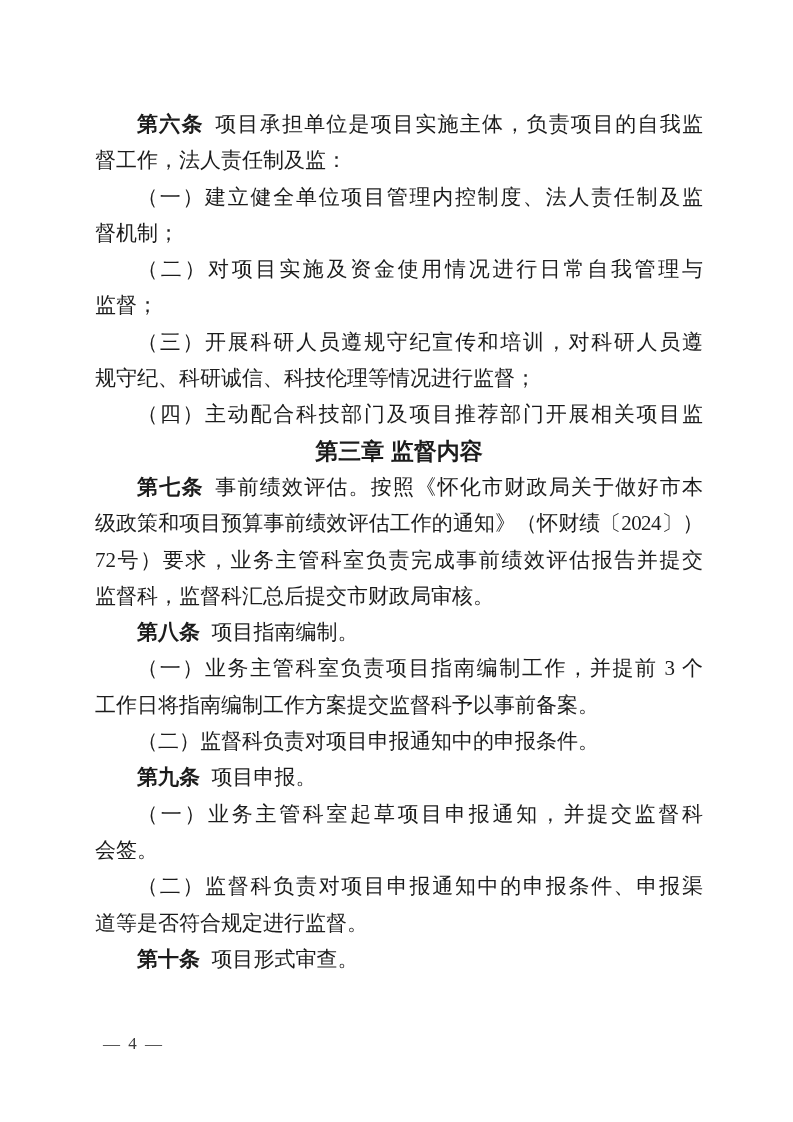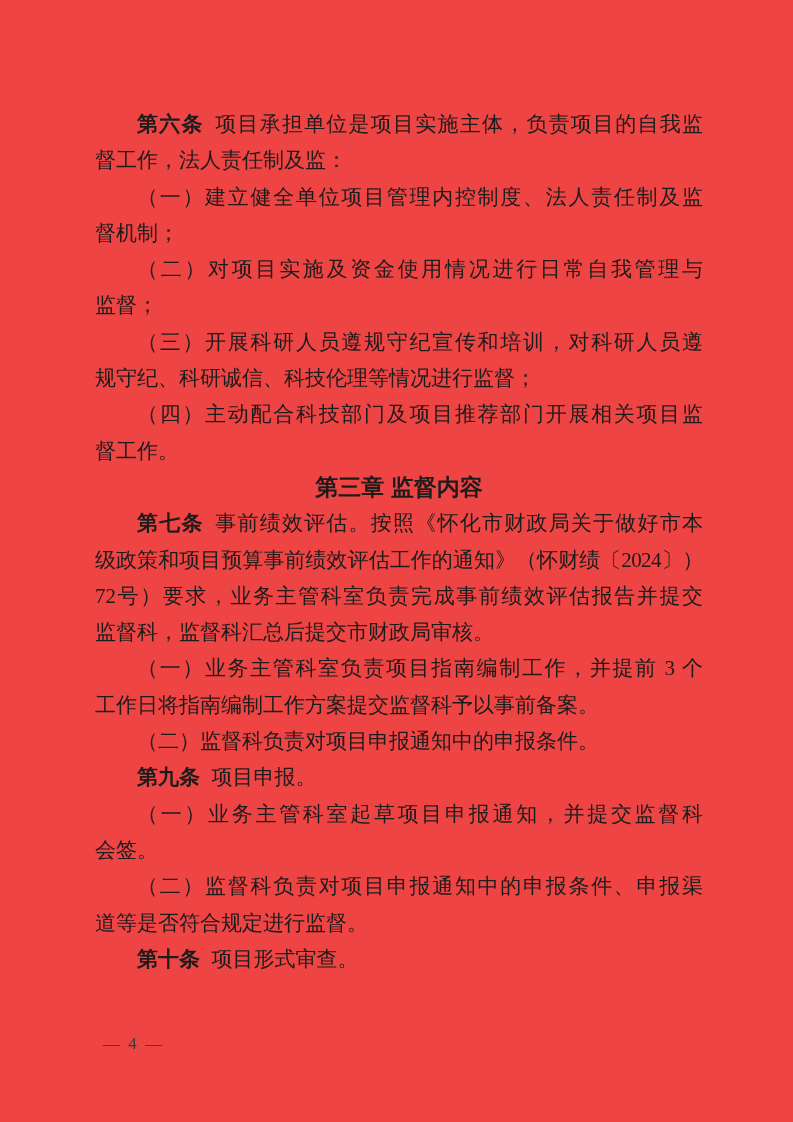--- a/index.html
+++ b/index.html
@@ -6,21 +6,21 @@
   html, body {
     margin: 0;
     padding: 0;
     background: #e8e8e8;
   }
   .page {
     position: relative;
     width: 793px;
     height: 1122px;
     margin: 0 auto;
-    background: #ef4444;
+    background: #ffffff;
     overflow: hidden;
     color: #1c1c1c;
   }
   .text-block {
     position: absolute;
     left: 95px;
     top: 106px;
     width: 608px;
   }
   .line {
@@ -79,29 +79,29 @@
     <div class="line indent"><span>（一）建立健全单位项目管理内控制度、法人责任制及监</span></div>
     <div class="line last"><span>督机制；</span></div>
 
     <div class="line indent"><span>（二）对项目实施及资金使用情况进行日常自我管理与</span></div>
     <div class="line last"><span>监督；</span></div>
 
     <div class="line indent"><span>（三）开展科研人员遵规守纪宣传和培训，对科研人员遵</span></div>
     <div class="line last"><span>规守纪、科研诚信、科技伦理等情况进行监督；</span></div>
 
     <div class="line indent"><span>（四）主动配合科技部门及项目推荐部门开展相关项目监</span></div>
-    <div class="line last"><span>督工作。</span></div>
 
     <div class="line chapter">第三章 监督内容</div>
 
     <div class="line indent"><span class="term">第七条</span><span>事前绩效评估。按照《怀化市财政局关于做好市本</span></div>
     <div class="line tight"><span>级政策和项目预算事前绩效评估工作的通知》（怀财绩〔2024〕）</span></div>
     <div class="line"><span>72号）要求，业务主管科室负责完成事前绩效评估报告并提交</span></div>
     <div class="line last"><span>监督科，监督科汇总后提交市财政局审核。</span></div>
 
+    <div class="line indent last"><span class="term">第八条</span><span>项目指南编制。</span></div>
 
     <div class="line indent"><span>（一）业务主管科室负责项目指南编制工作，并提前 3 个</span></div>
     <div class="line last"><span>工作日将指南编制工作方案提交监督科予以事前备案。</span></div>
 
     <div class="line indent last"><span>（二）监督科负责对项目申报通知中的申报条件。</span></div>
 
     <div class="line indent last"><span class="term">第九条</span><span>项目申报。</span></div>
 
     <div class="line indent"><span>（一）业务主管科室起草项目申报通知，并提交监督科</span></div>
     <div class="line last"><span>会签。</span></div>

